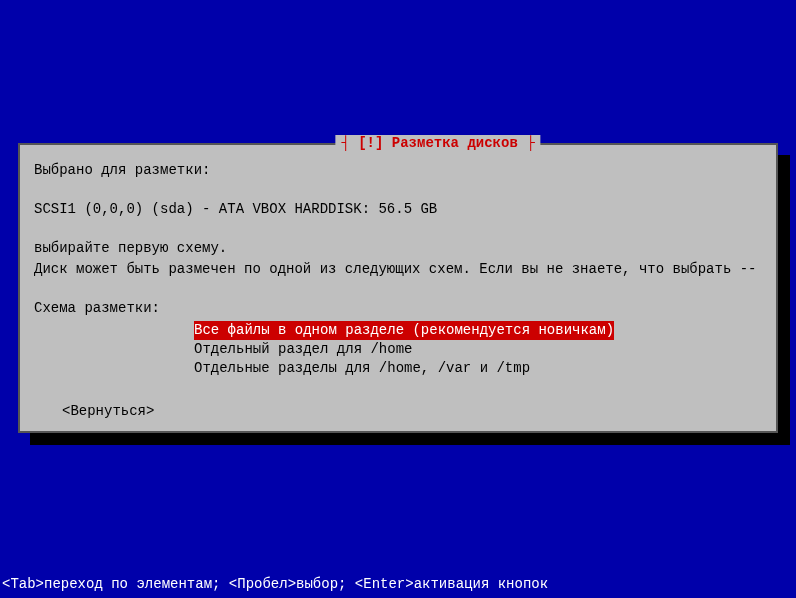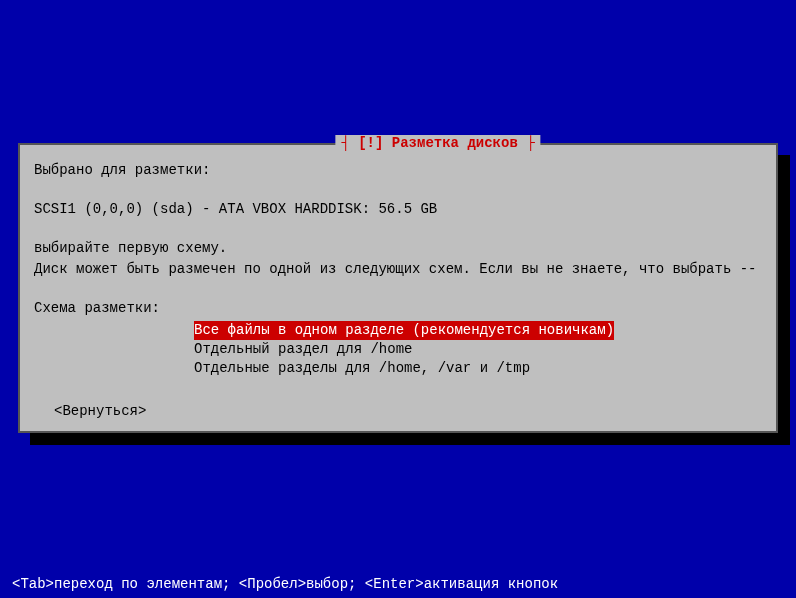--- a/index.html
+++ b/index.html
@@ -68,27 +68,27 @@
     .option-row {
       line-height: 1.35;
       font-family: Liberation Mono, monospace;
     }
     .option.selected {
       background-color: #cc0000;
       color: #ffffff;
     }
     .back-button {
       margin-top: 24px;
-      margin-left: 20px;
+      margin-left: 28px;
       color: #000000;
     }
     .footer {
       position: absolute;
       bottom: 6px;
-      left: 12px;
+      left: 2px;
       color: #ffffff;
       font-size: 14px;
       white-space: pre;
     }
   </style>
 </head>
 <body>
 
 <div class="dialog-shadow"></div>
 

